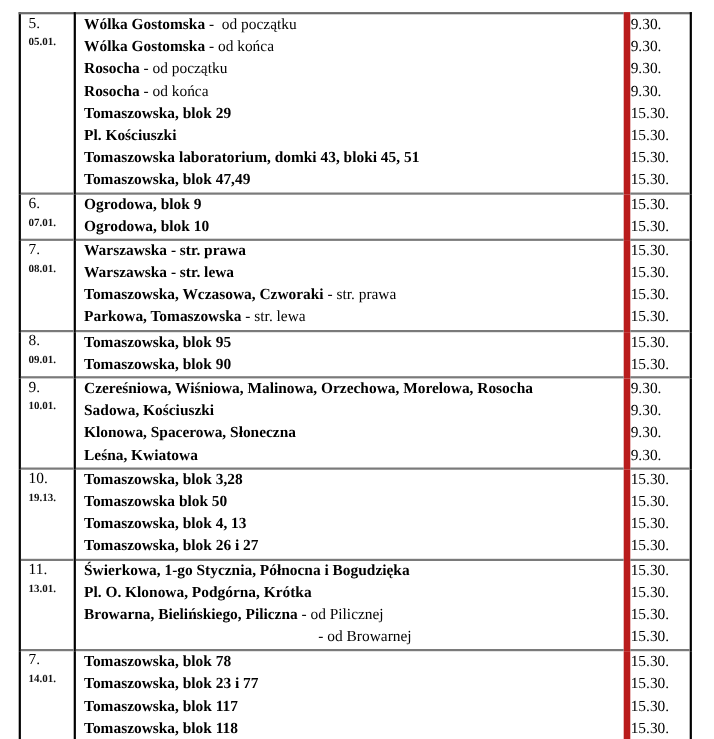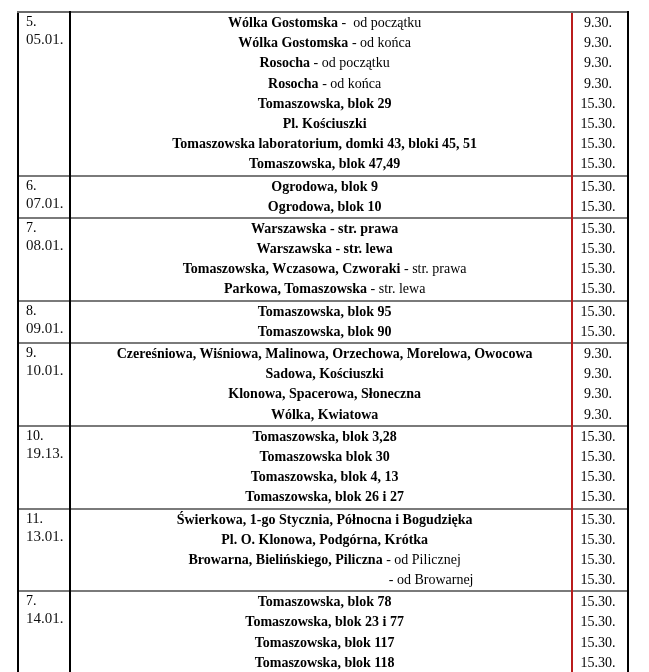--- a/index.html
+++ b/index.html
@@ -3,24 +3,24 @@
 <meta charset="utf-8">
 <style>
   html, body { margin: 0; padding: 0; background: #ffffff; }
   body { width: 649px; height: 672px; position: relative; overflow: hidden; font-family: "Liberation Serif", "DejaVu Serif", serif; color: #000; }
   table.sched { position: absolute; left: 17px; top: 11px; width: 612px; border-collapse: collapse; }
   table.sched td { padding: 0; vertical-align: top; }
   tr.group td { border-top: 2px solid #7a7a7a; }
   tr.group:first-child td { border-top: 2px solid #6a6a6a; }
   tbody tr:last-child td { border-bottom: 2px solid #7a7a7a; }
   td.num { width: 44px; border-left: 2px solid #000; border-right: 2px solid #000; padding-left: 7px !important; }
-  td.addr { width: 504px; padding-left: 7px !important; text-align: center; }
-  td.time { width: 52px; border-left: 2px solid #b91c1c; border-right: 2px solid #000; text-align: center; padding-right: 4px !important; }
+  td.addr { width: 504px; padding-left: 7px !important; }
+  td.time { width: 52px; border-left: 6px solid #b91c1c; border-right: 2px solid #000; text-align: left; padding-right: 4px !important; }
   .n { font-size: 14px; line-height: 16px; display: block; margin-top: 1px; }
-  .d { font-size: 15px; line-height: 14px; display: block; margin-top: 2px; color: #111; }
+  .d { font-size: 10px; line-height: 14px; display: block; margin-top: 2px; color: #111; font-weight: bold; }
   .line { font-size: 14px; line-height: 20.2px; height: 20.2px; white-space: nowrap; display: block; }
   .b { font-weight: bold; }
   .indent { padding-left: 213px; }
   .t { font-size: 14px; line-height: 20.2px; height: 20.2px; display: block; }
 </style>
 </head>
 <body>
 
 <table class="sched">
   <tbody id="sched-body">
@@ -95,40 +95,40 @@
           <span class="t">15.30.</span>
           <span class="t">15.30.</span>
         </td>
       </tr>
       <tr class="group">
         <td class="num">
           <span class="n">9.</span>
           <span class="d">10.01.</span>
         </td>
         <td class="addr">
-          <span class="line"><span class="b">Czereśniowa, Wiśniowa, Malinowa, Orzechowa, Morelowa, Owocowa</span><span style="white-space: pre;"></span></span>
+          <span class="line"><span class="b">Czereśniowa, Wiśniowa, Malinowa, Orzechowa, Morelowa, Rosocha</span><span style="white-space: pre;"></span></span>
           <span class="line"><span class="b">Sadowa, Kościuszki</span><span style="white-space: pre;"></span></span>
           <span class="line"><span class="b">Klonowa, Spacerowa, Słoneczna</span><span style="white-space: pre;"></span></span>
-          <span class="line"><span class="b">Wólka, Kwiatowa</span><span style="white-space: pre;"></span></span>
+          <span class="line"><span class="b">Leśna, Kwiatowa</span><span style="white-space: pre;"></span></span>
         </td>
         <td class="time">
           <span class="t">9.30.</span>
           <span class="t">9.30.</span>
           <span class="t">9.30.</span>
           <span class="t">9.30.</span>
         </td>
       </tr>
       <tr class="group">
         <td class="num">
           <span class="n">10.</span>
           <span class="d">19.13.</span>
         </td>
         <td class="addr">
           <span class="line"><span class="b">Tomaszowska, blok 3,28</span><span style="white-space: pre;"></span></span>
-          <span class="line"><span class="b">Tomaszowska blok 30</span><span style="white-space: pre;"></span></span>
+          <span class="line"><span class="b">Tomaszowska blok 50</span><span style="white-space: pre;"></span></span>
           <span class="line"><span class="b">Tomaszowska, blok 4, 13</span><span style="white-space: pre;"></span></span>
           <span class="line"><span class="b">Tomaszowska, blok 26 i 27</span><span style="white-space: pre;"></span></span>
         </td>
         <td class="time">
           <span class="t">15.30.</span>
           <span class="t">15.30.</span>
           <span class="t">15.30.</span>
           <span class="t">15.30.</span>
         </td>
       </tr>

